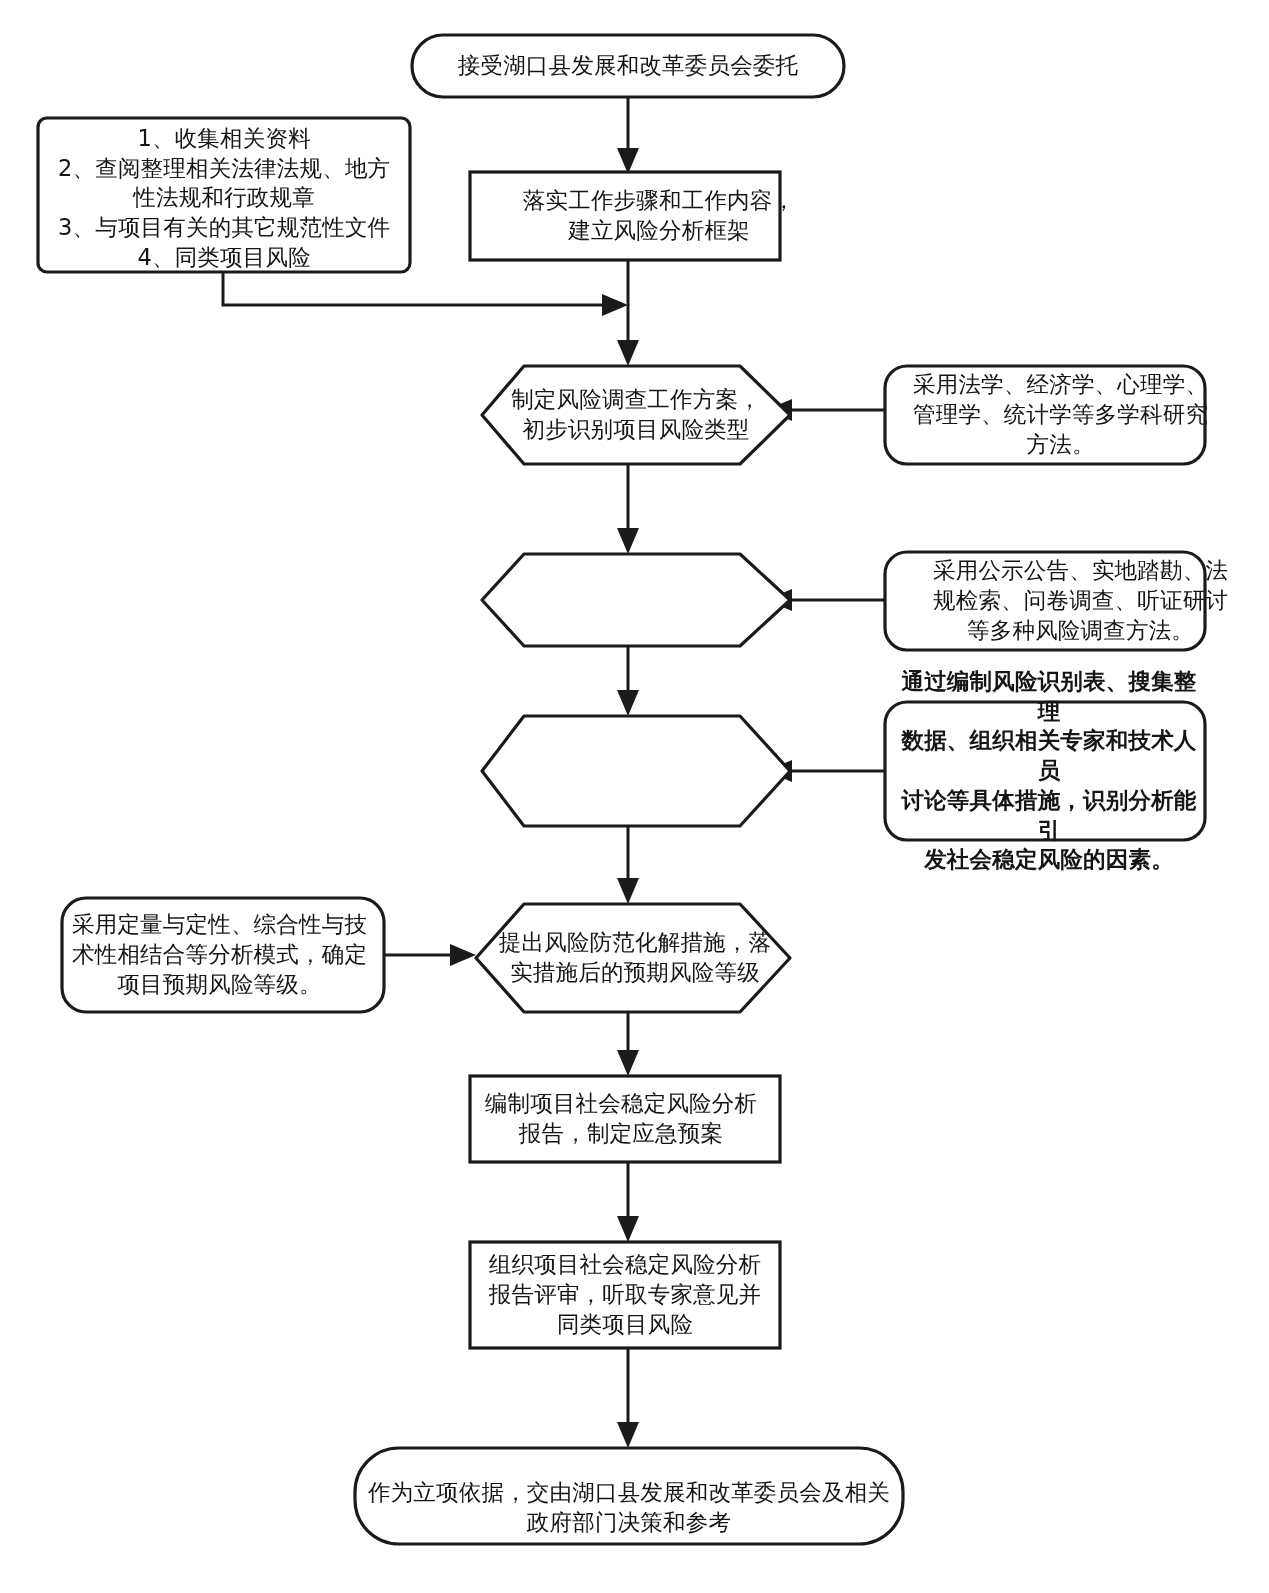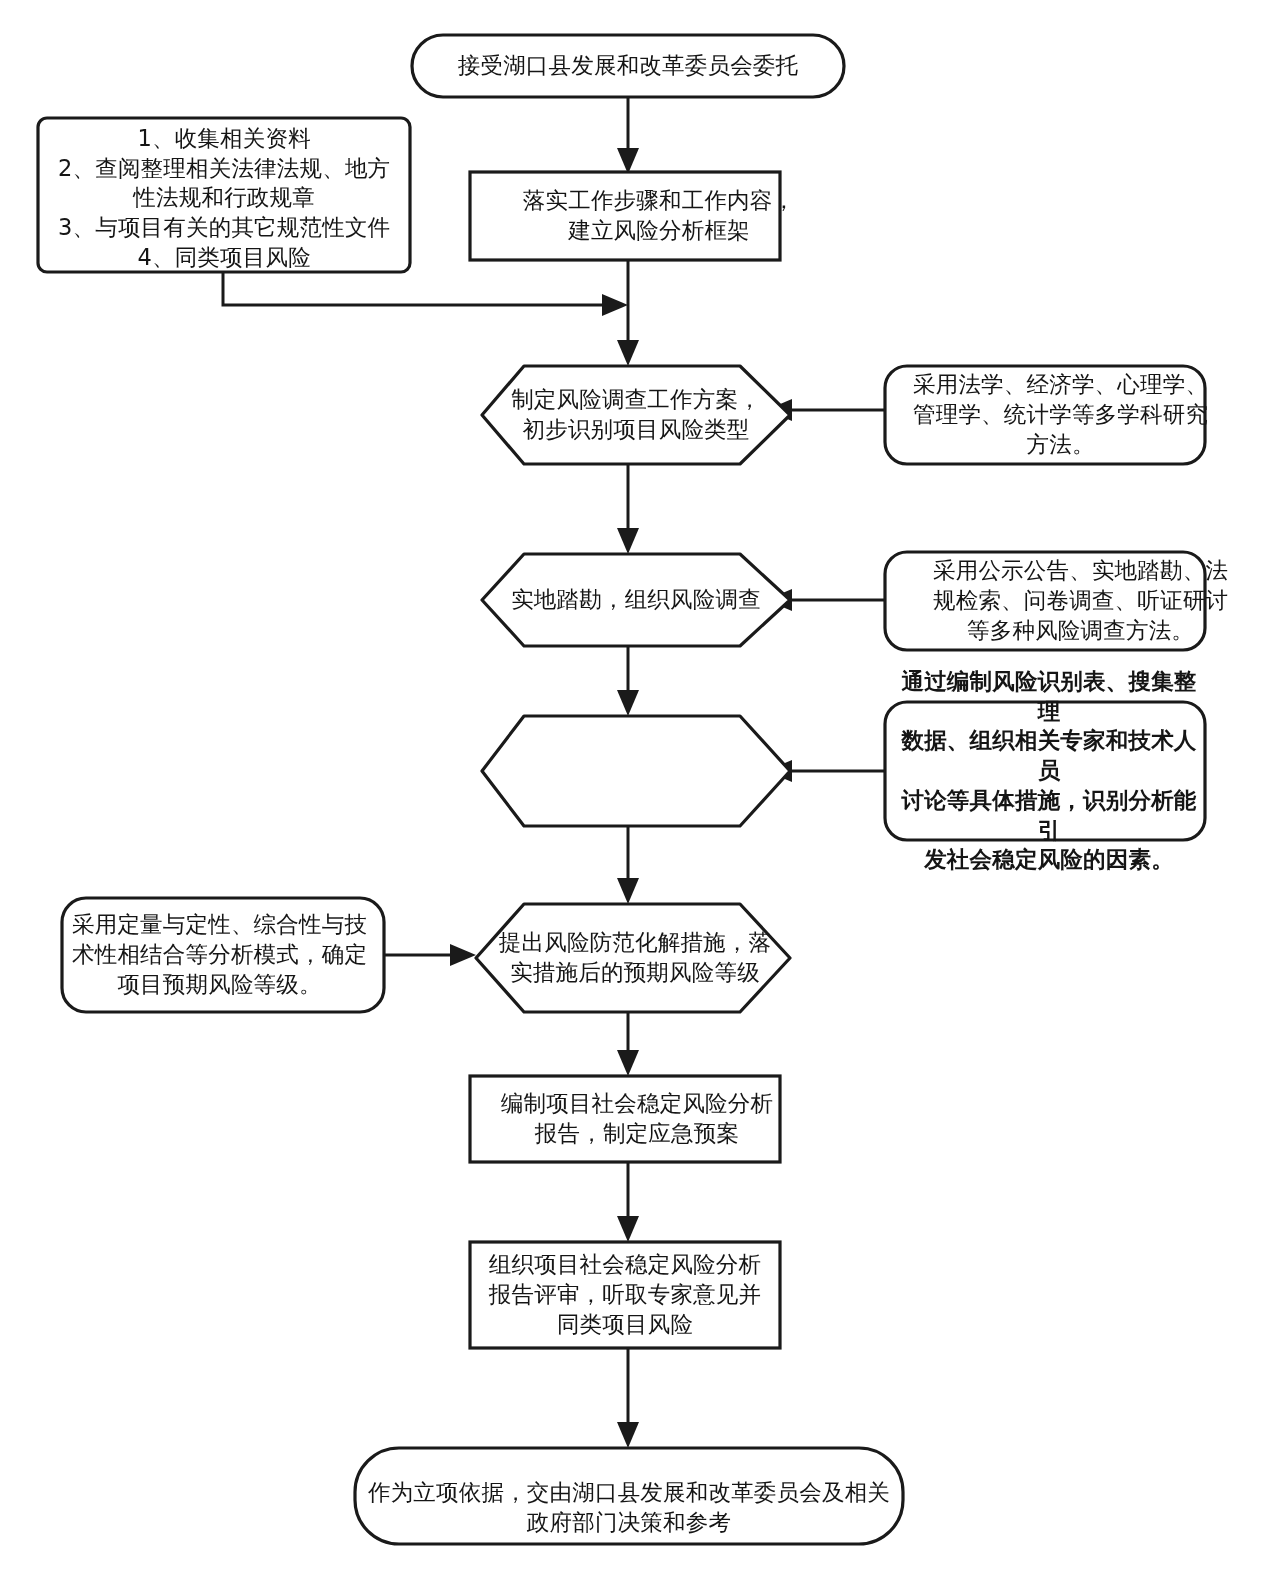--- a/index.html
+++ b/index.html
@@ -180,40 +180,39 @@
   <div class="node-text" style="left:470px; top:172px; width:310px; height:88px;padding-left:34px;">落实工作步骤和工作内容，
 建立风险分析框架</div>
 
   <div class="node-text" style="left:482px; top:366px; width:308px; height:98px;">制定风险调查工作方案，
 初步识别项目风险类型</div>
 
   <div class="node-text left-align" style="left:913px; top:366px; width:310px; height:98px;">采用法学、经济学、心理学、
 管理学、统计学等多学科研究
 方法。</div>
 
-  <div class="node-text" style="left:482px; top:554px; width:308px; height:92px;">实地踏勘，组织风险调查</div>
 
   <div class="node-text left-align" style="left:893px; top:552px; width:310px; height:98px;margin-left:40px;">采用公示公告、实地踏勘、法
 规检索、问卷调查、听证研讨
 等多种风险调查方法。</div>
 
 
   <div class="node-text left-align" style="left:893px; top:702px; width:312px; height:138px;font-weight:bold;">通过编制风险识别表、搜集整理
 数据、组织相关专家和技术人员
 讨论等具体措施，识别分析能引
 发社会稳定风险的因素。</div>
 
   <div class="node-text left-align" style="left:72px; top:898px; width:310px; height:114px;">采用定量与定性、综合性与技
 术性相结合等分析模式，确定
 项目预期风险等级。</div>
 
   <div class="node-text" style="left:480px; top:904px; width:310px; height:108px;">提出风险防范化解措施，落
 实措施后的预期风险等级</div>
 
-  <div class="node-text" style="left:482px; top:1076px; width:310px; height:86px;">编制项目社会稳定风险分析
+  <div class="node-text" style="left:466px; top:1076px; width:310px; height:86px;">编制项目社会稳定风险分析
 报告，制定应急预案</div>
 
   <div class="node-text" style="left:470px; top:1242px; width:310px; height:106px;">组织项目社会稳定风险分析
 报告评审，听取专家意见并
 同类项目风险</div>
 
   <div class="node-text" style="left:355px; top:1448px; width:548px; height:96px;margin-top:12px;">作为立项依据，交由湖口县发展和改革委员会及相关
 政府部门决策和参考</div>
 
 </div>

